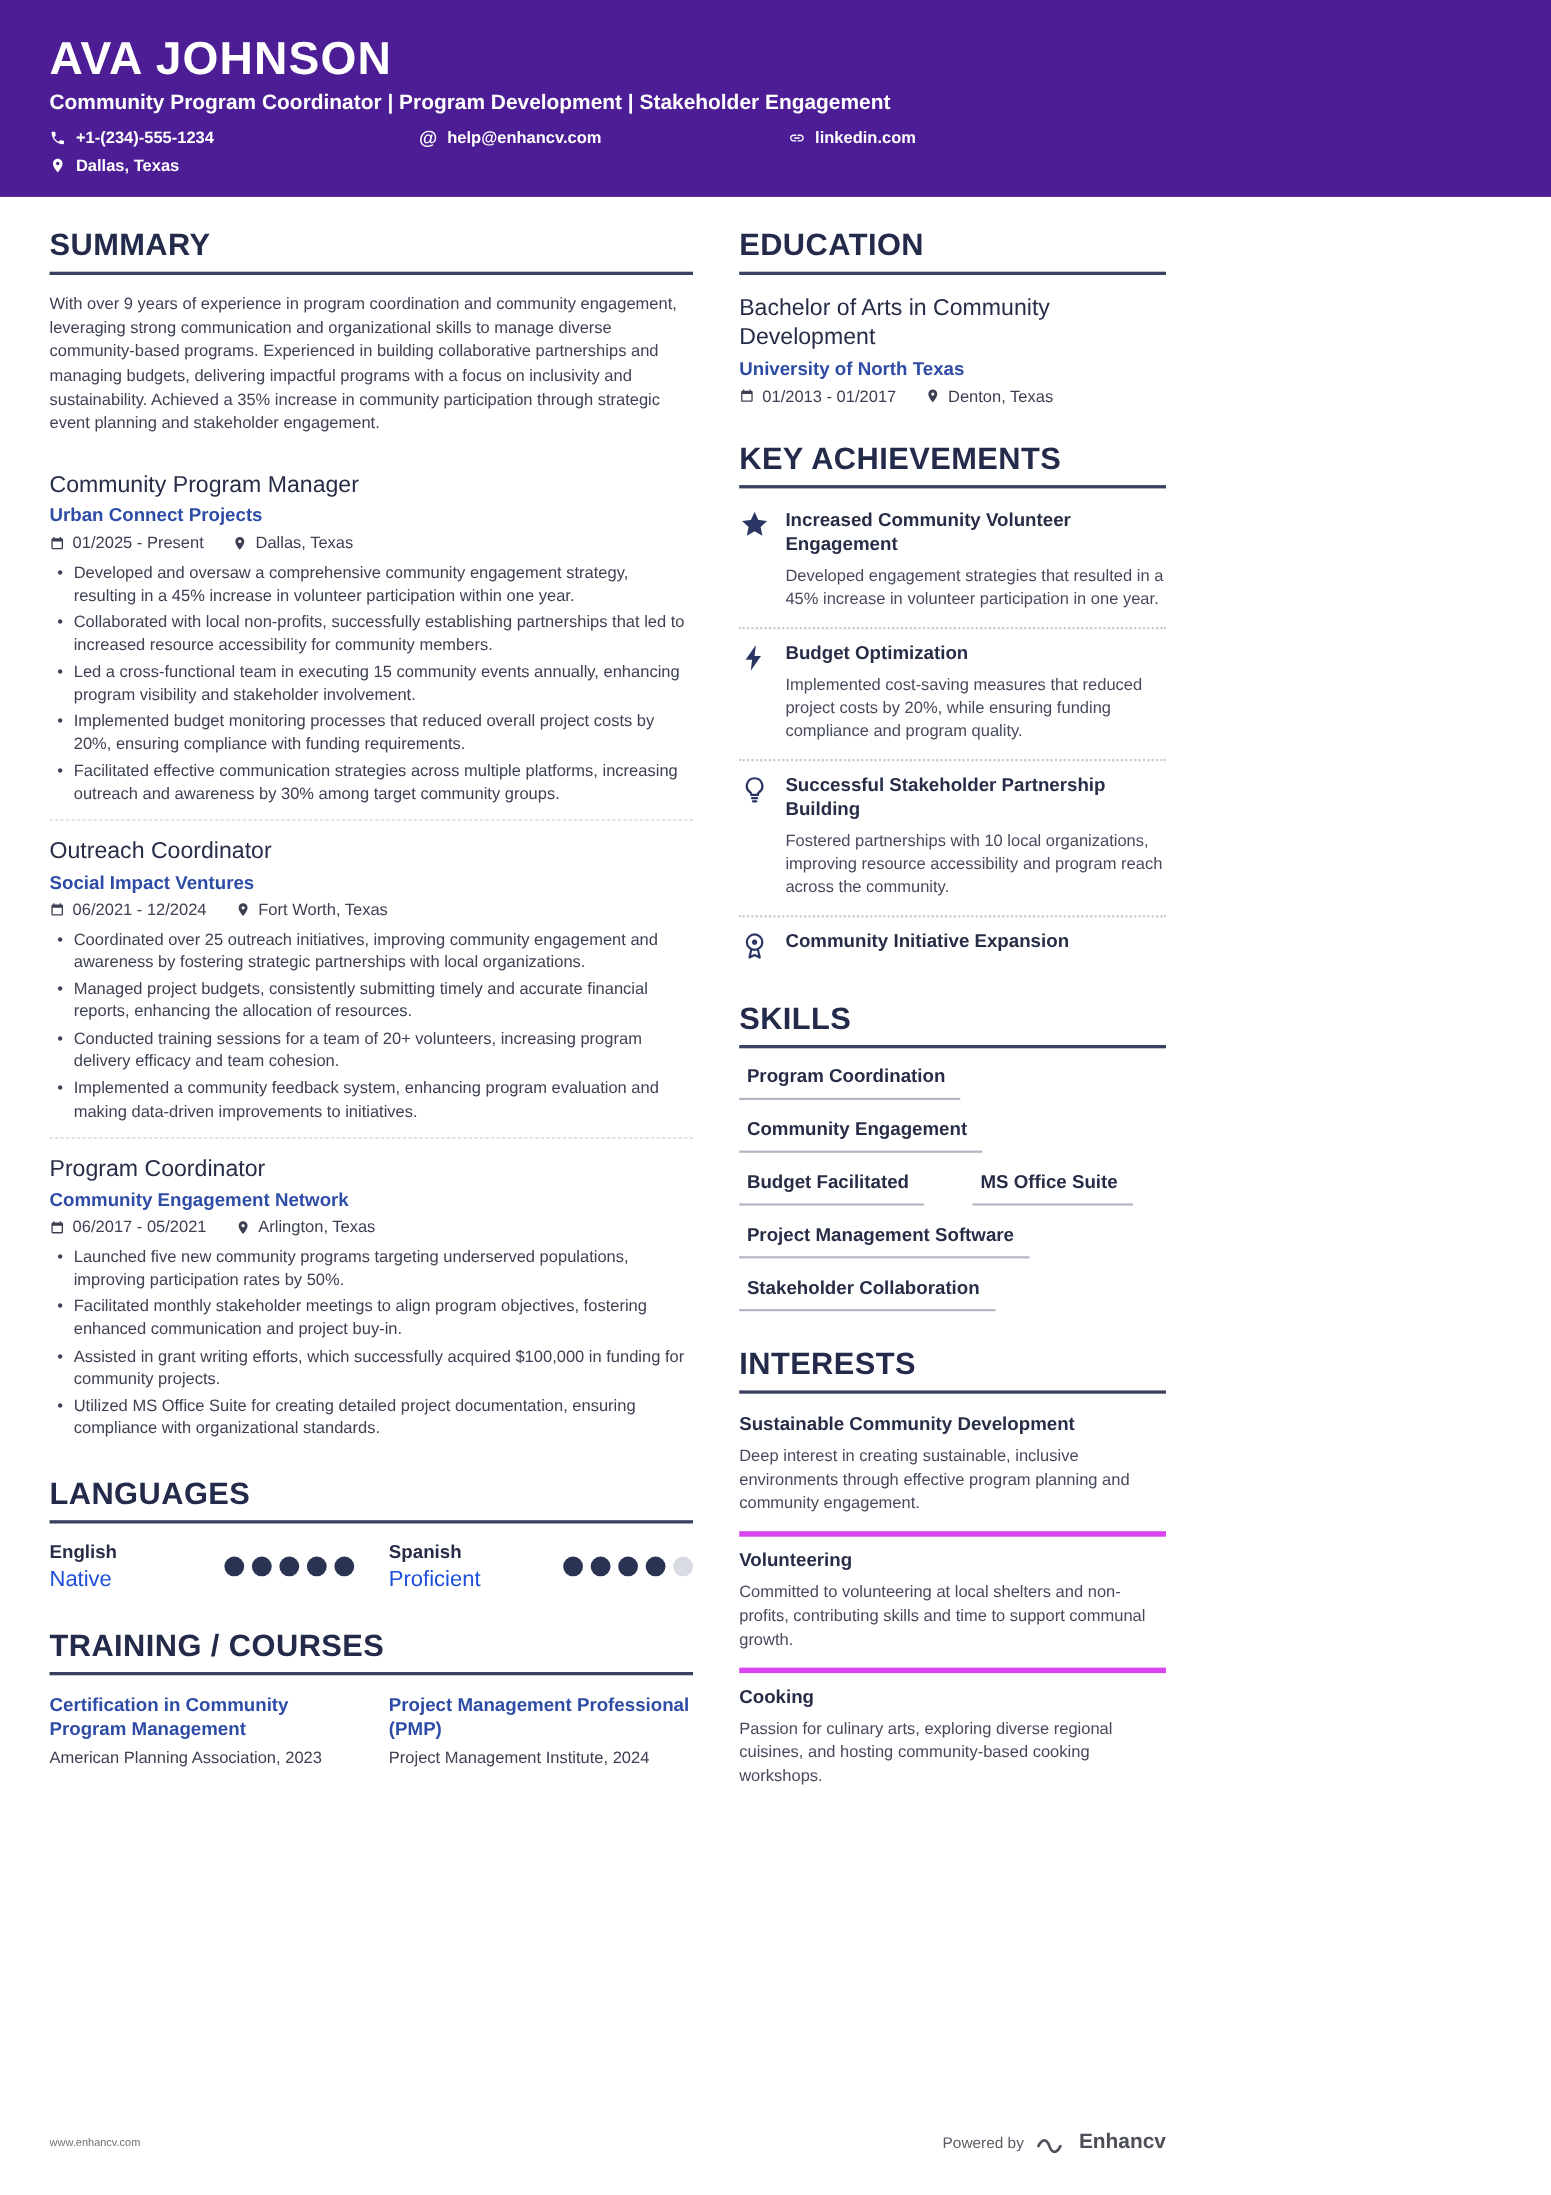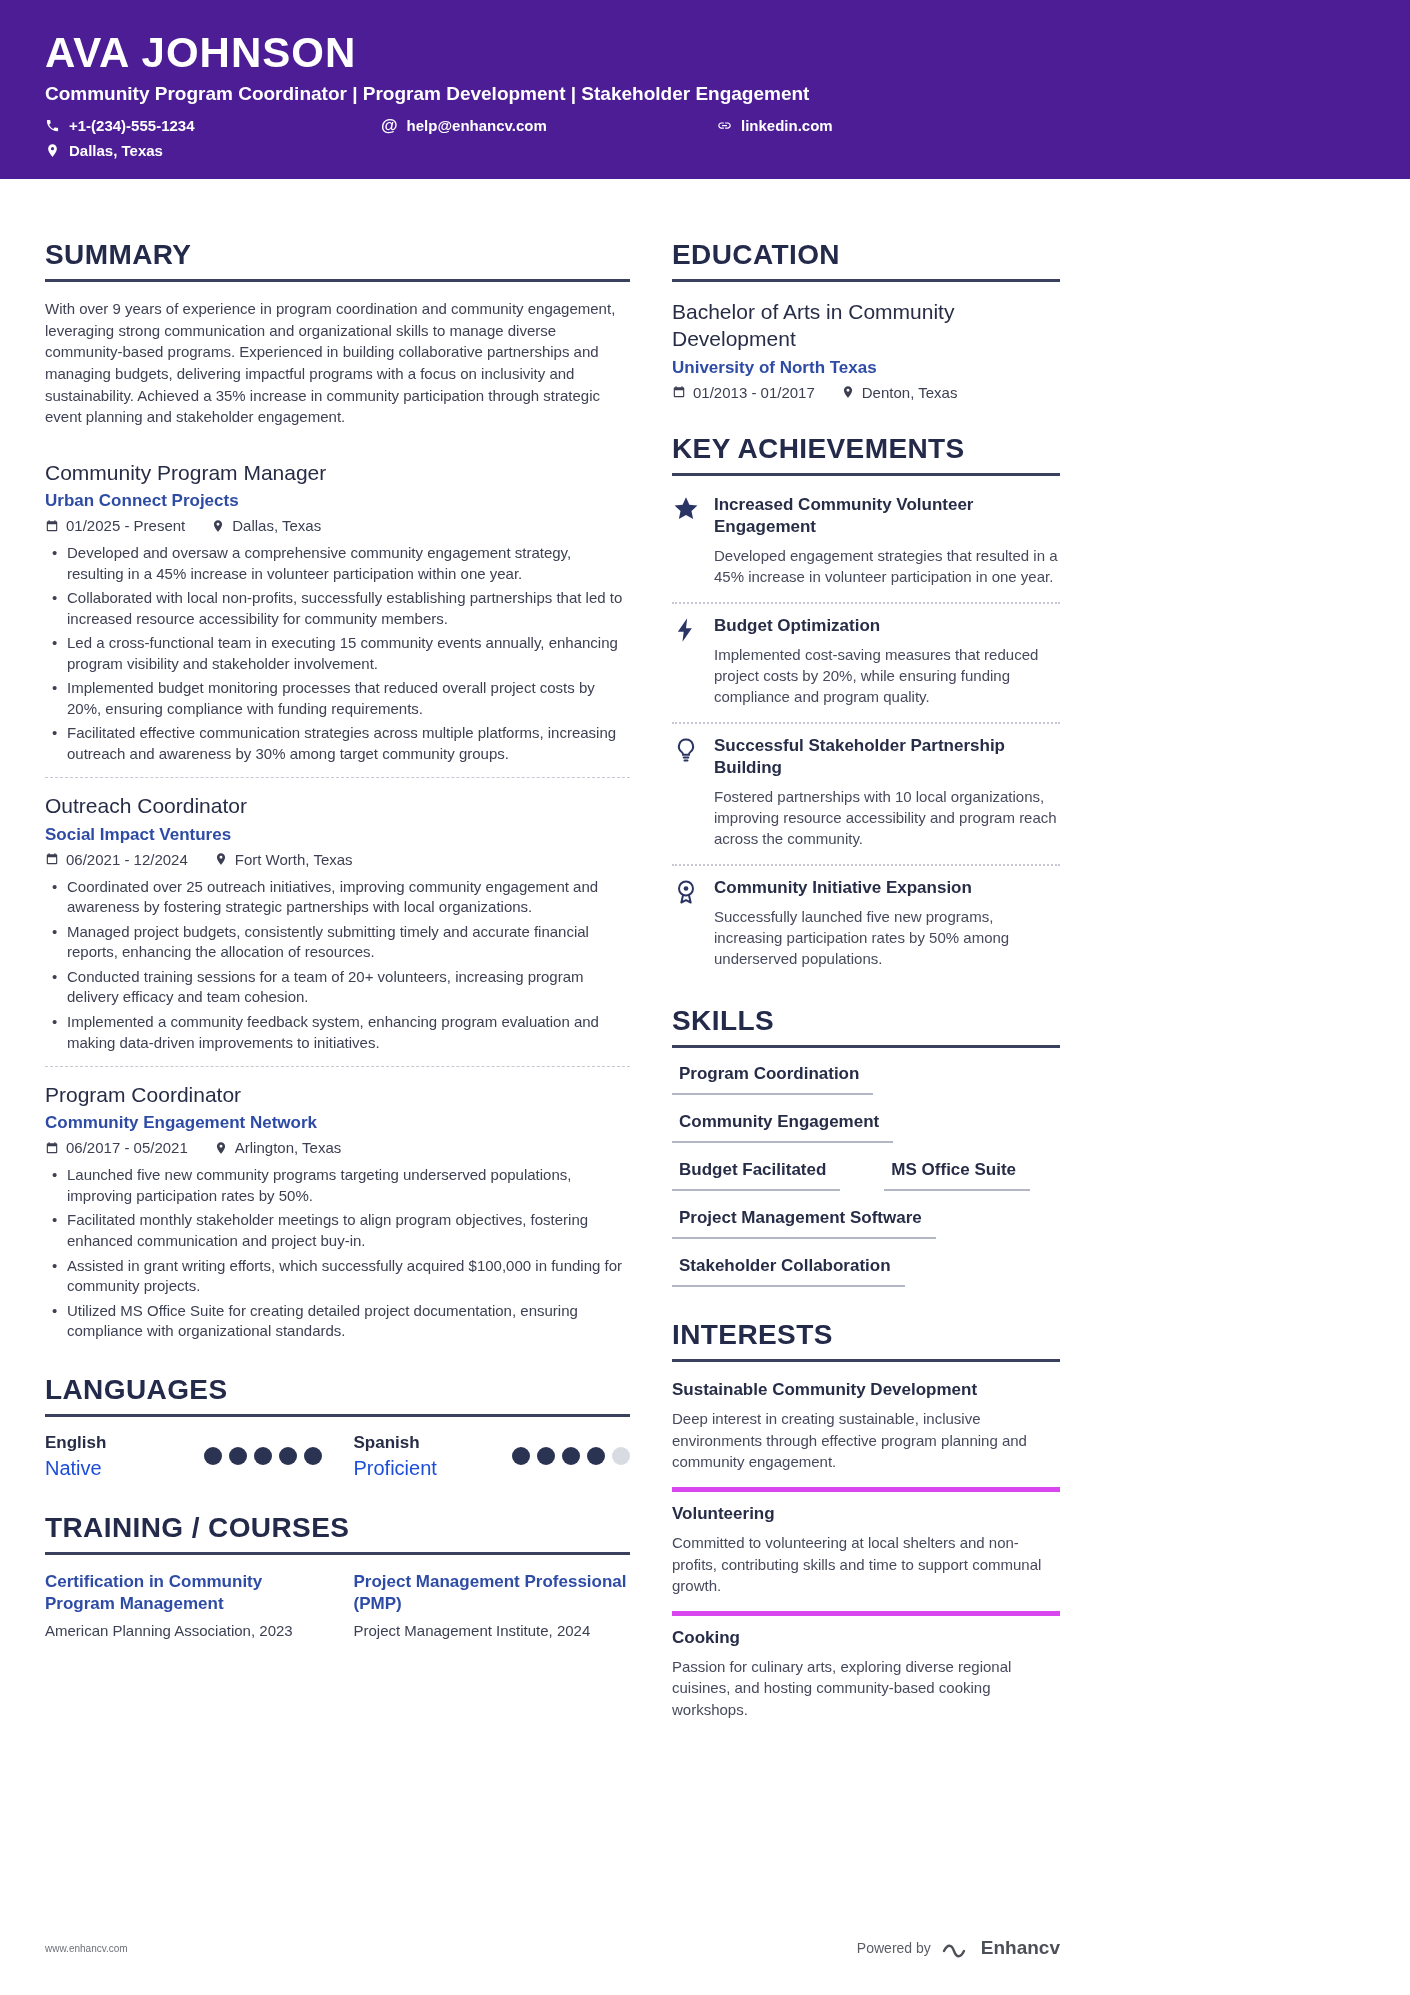--- a/index.html
+++ b/index.html
@@ -14,21 +14,21 @@
   .contact-grid { display:grid; grid-template-columns:336px 336px 1fr; row-gap:8px; margin-top:12px;
                   font-size:15px; font-weight:700; }
   .contact-item { display:flex; align-items:center; gap:9px; }
   .cicon { width:15px; height:15px; flex:0 0 auto; display:block; }
   .at-icon { font-size:17px; font-weight:700; line-height:1; }
 
   
   .main { display:flex; gap:42px; padding:28px 0 0 45px; width:1060px; }
   .col-left { width:585px; flex:0 0 585px; }
   .col-right { width:388px; flex:0 0 388px; }
-  section { margin-bottom:32px;margin-top:32px; }
+  section { margin-bottom:32px; }
   h2.sec { font-size:28px; font-weight:700; color:#232a4a; letter-spacing:.4px;
            padding-bottom:8px; border-bottom:3px solid #3a415f; margin-bottom:16px; }
 
   
   .summary-text { font-size:15px; line-height:1.44; color:#3f4254; }
 
   .job { margin-bottom:6px; }
   .role-title { font-size:21px; font-weight:400; color:#272c47; line-height:1.25; }
   .org { font-size:17px; font-weight:700; color:#2e4ca5; margin:5px 0 6px; }
   .meta { display:flex; gap:26px; align-items:center; font-size:15px; color:#3c3f52; margin-bottom:9px; }
@@ -311,21 +311,20 @@
         </div>
 
         <div class="ach-item">
           <svg class="ach-icon" viewBox="0 0 24 24" fill="none" stroke="currentColor" stroke-width="1.7">
               <circle cx="12" cy="9" r="6"></circle>
               <path d="M9.5 14.5L8 21l4-2 4 2-1.5-6.5" stroke-linejoin="round"></path>
               <circle cx="12" cy="9" r="2" fill="currentColor" stroke="none"></circle>
             </svg>
           <div>
             <div class="ach-title">Community Initiative Expansion</div>
-            <div class="ach-text">Successfully launched five new programs, increasing participation rates by 50% among underserved populations.</div>
           </div>
         </div>
       </section>
 
       <section>
         <h2 class="sec">SKILLS</h2>
         <div class="skills-row">
           <span class="skill">Program Coordination</span>
         </div>
         <div class="skills-row">

